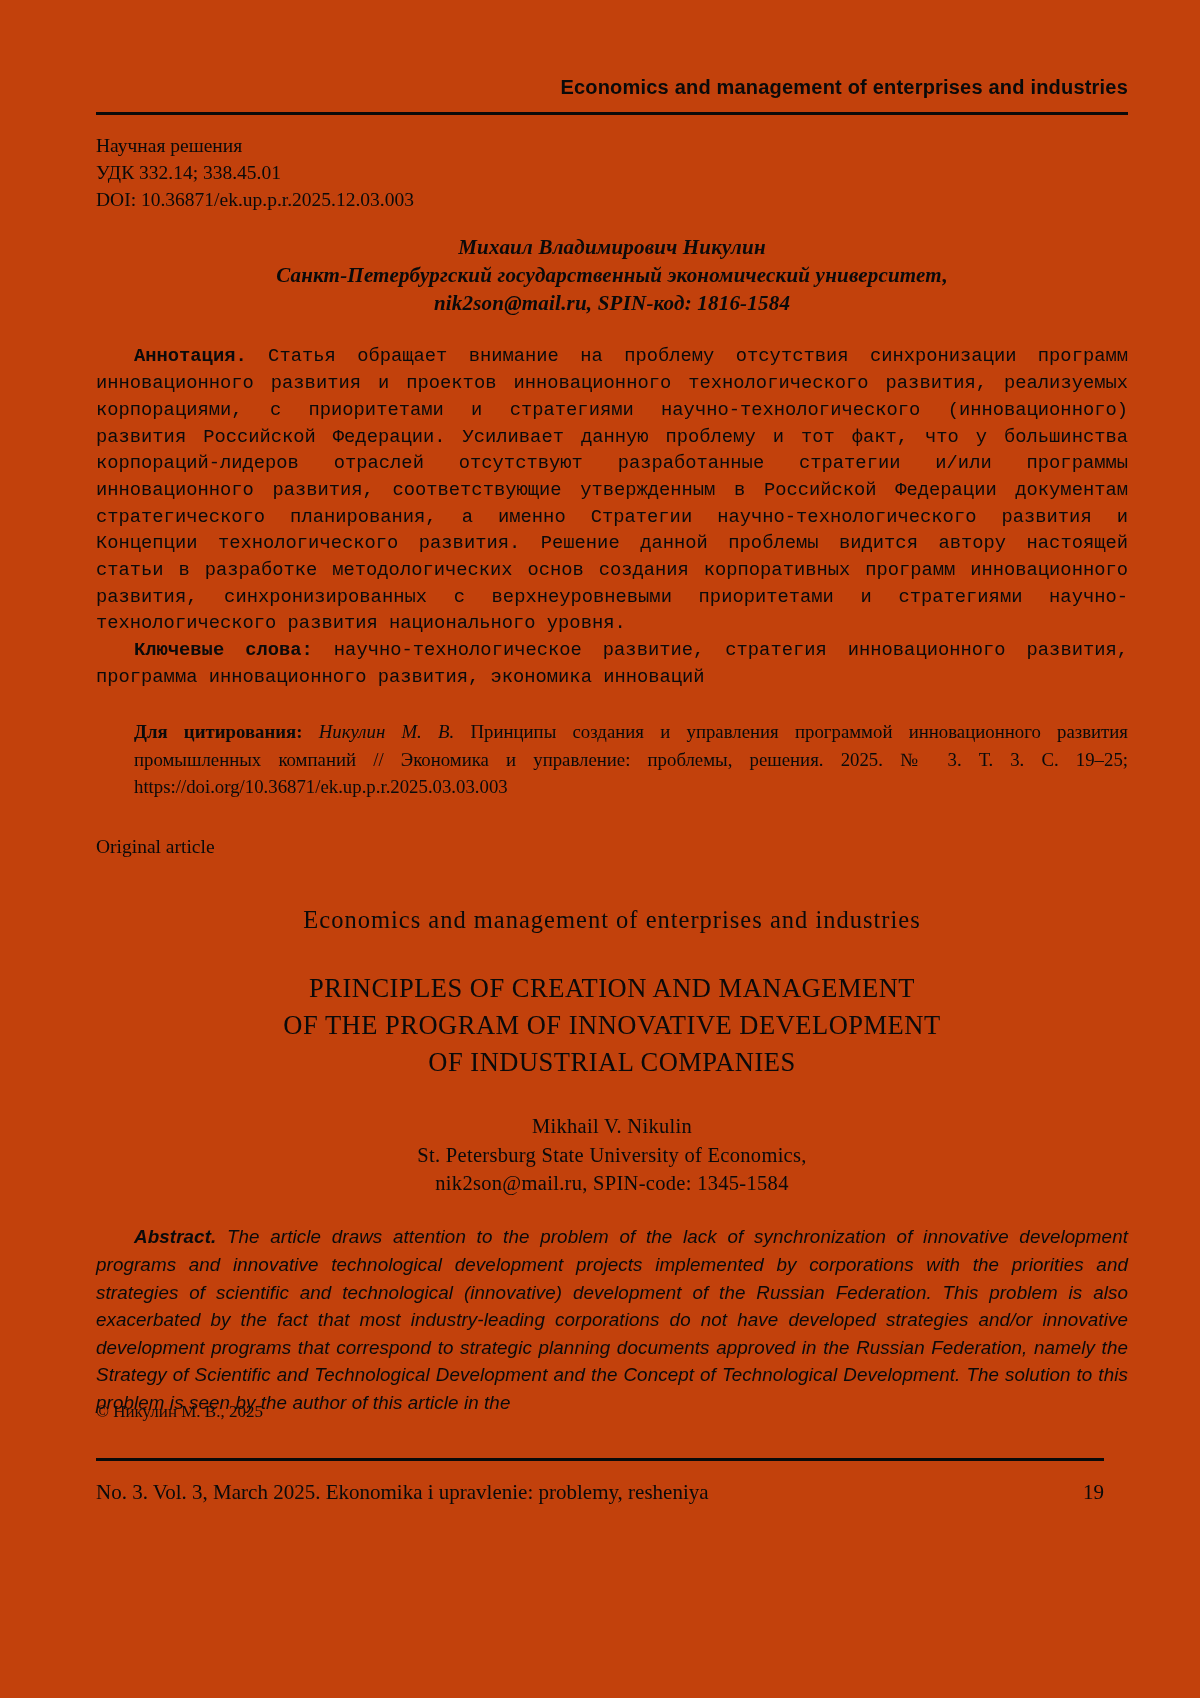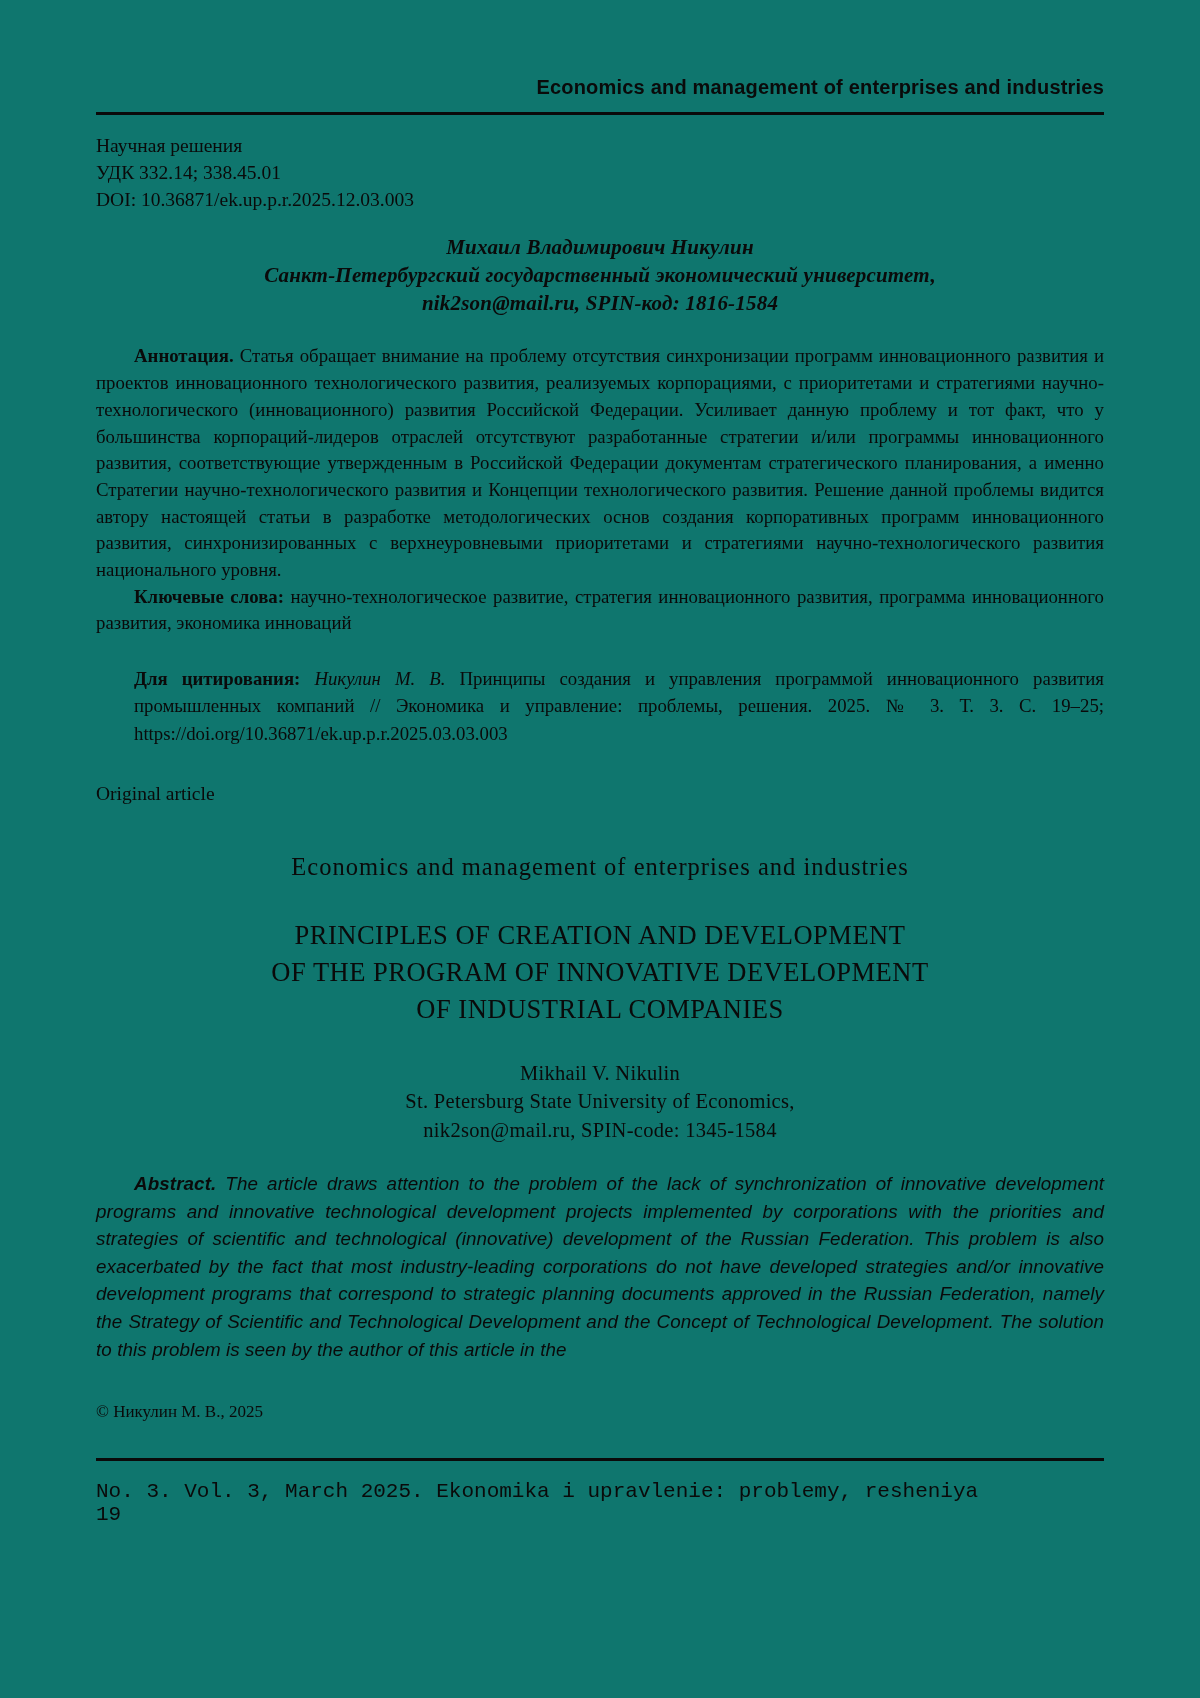--- a/index.html
+++ b/index.html
@@ -5,24 +5,24 @@
   html, body {
     margin: 0;
     padding: 0;
     background: #ffffff;
   }
   .page {
     position: relative;
     width: 1200px;
     height: 1698px;
     margin: 0 auto;
-    background: #0f766e;
+    background: #c2410c;
     color: #0a0a0a;
     box-sizing: border-box;
-    padding: 76px 96px 0 96px;
+    padding: 76px 72px 0 96px;
     font-family: "Liberation Serif", serif;
     overflow: hidden;
   }
   .running-head {
     border-bottom: 3px solid #0a0a0a;
     padding-bottom: 13px;
   }
   .running-head-text {
     font-family: "Liberation Sans", sans-serif;
     font-weight: bold;
@@ -46,21 +46,21 @@
     margin-top: 20px;
     text-align: center;
     font-weight: bold;
     font-style: italic;
     font-size: 21px;
     line-height: 1.33;
     letter-spacing: .2px;
   }
   .abstract, .keywords {
     margin: 0;
-    font-family: Liberation Serif, serif;
+    font-family: Liberation Mono, monospace;
     font-size: 18.8px;
     line-height: 1.42;
     text-align: justify;
     text-indent: 38px;
   }
   .abstract { margin-top: 26px; }
   .citation {
     margin: 28px 0 0 38px;
     font-family: Liberation Serif, serif;
     font-size: 18.8px;
@@ -110,23 +110,22 @@
   .footer {
     position: absolute;
     left: 96px;
     right: 96px;
     top: 1458px;
     border-top: 3px solid #0a0a0a;
     padding-top: 19px;
     display: flex;
     justify-content: space-between;
     align-items: baseline;
-    font-family: Liberation Mono, monospace;
+    font-family: Liberation Serif, serif;
     font-size: 21px;
-    flex-direction: column;
   }
   b.lead { font-weight: bold; }
 </style>
 </head>
 <body>
 
 <div class="page">
 
   <header class="running-head">
     <div class="running-head-text">Economics and management of enterprises and industries</div>
@@ -149,21 +148,21 @@
 
   <p class="keywords"><b class="lead">Ключевые слова:</b><span> научно-технологическое развитие, стратегия инновационного развития, программа инновационного развития, экономика инноваций</span></p>
 
   <p class="citation"><b class="lead">Для цитирования:</b><i> Никулин М. В.</i><span> Принципы создания и управления программой инновационного развития промышленных компаний // Экономика и управление: проблемы, решения. 2025. № 3. Т. 3. С. 19–25; https://doi.org/10.36871/ek.up.p.r.2025.03.03.003</span></p>
 
   <div class="orig-article">Original article</div>
 
   <div class="section-en">Economics and management of enterprises and industries</div>
 
   <div class="title-en">
-    <div>PRINCIPLES OF CREATION AND DEVELOPMENT</div>
+    <div>PRINCIPLES OF CREATION AND MANAGEMENT</div>
     <div>OF THE PROGRAM OF INNOVATIVE DEVELOPMENT</div>
     <div>OF INDUSTRIAL COMPANIES</div>
   </div>
 
   <div class="author-block-en">
     <div>Mikhail V. Nikulin</div>
     <div>St. Petersburg State University of Economics,</div>
     <div>nik2son@mail.ru, SPIN-code: 1345-1584</div>
   </div>
 

